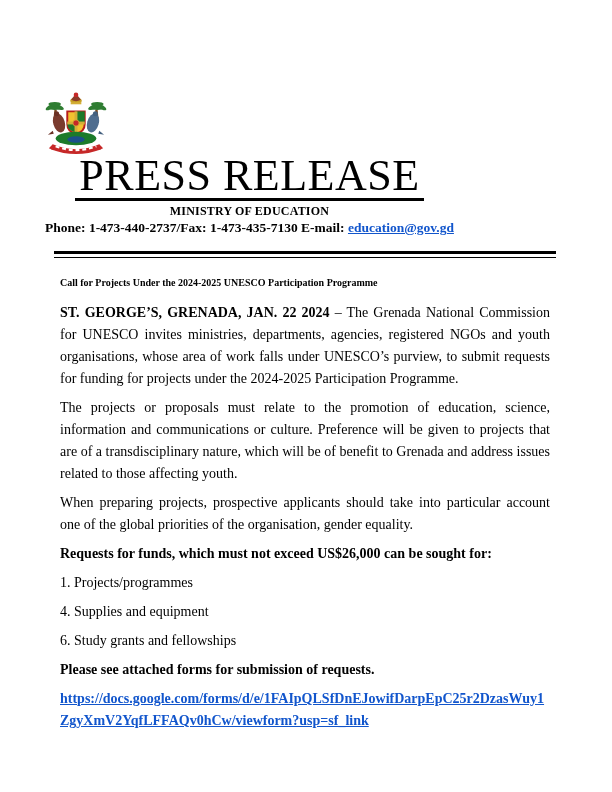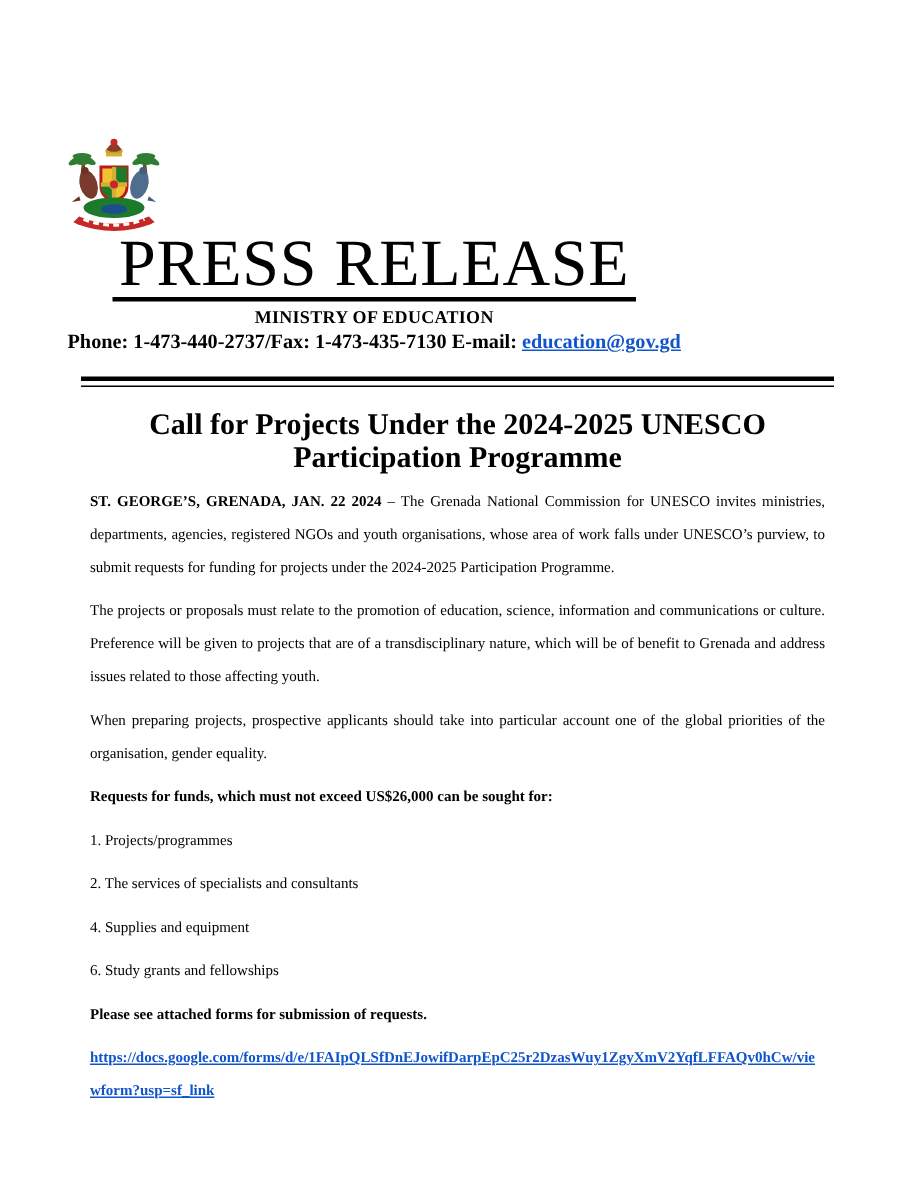--- a/index.html
+++ b/index.html
@@ -35,28 +35,28 @@
   .link { color: #1155CC; text-decoration: underline; cursor: pointer; }
   
   .divider {
     margin: 15px -6px 0 -6px;
     height: 3px;
     border-top: 3px solid #000;
     border-bottom: 1px solid #000;
   }
   
   .headline {
-    font-size: 20px;
+    font-size: 10px;
     font-weight: 700;
-    text-align: center;
+    text-align: left;
     margin: 14px 0 8px 0;
     line-height: 22px;
   }
   .para {
-    font-size: 10px;
+    font-size: 14px;
     line-height: 22px;
     text-align: justify;
     margin: 0 0 7px 0;
   }
   .bold { font-weight: 700; }
   .link-para a { font-weight: 700; word-break: break-all; }
 </style>
 </head>
 <body>
 
@@ -136,21 +136,20 @@
 
     <p class="para"><strong>ST. GEORGE’S, GRENADA, JAN. 22 2024</strong><span> – The Grenada National Commission for UNESCO invites ministries, departments, agencies, registered NGOs and youth organisations, whose area of work falls under UNESCO’s purview, to submit requests for funding for projects under the 2024-2025 Participation Programme.</span></p>
 
     <p class="para">The projects or proposals must relate to the promotion of education, science, information and communications or culture. Preference will be given to projects that are of a transdisciplinary nature, which will be of benefit to Grenada and address issues related to those affecting youth.</p>
 
     <p class="para">When preparing projects, prospective applicants should take into particular account one of the global priorities of the organisation, gender equality.</p>
 
     <p class="para bold">Requests for funds, which must not exceed US$26,000 can be sought for:</p>
 
     <p class="para">1. Projects/programmes</p>
-    <p class="para">2. The services of specialists and consultants</p>
     <p class="para">4. Supplies and equipment</p>
     <p class="para">6. Study grants and fellowships</p>
 
     <p class="para bold">Please see attached forms for submission of requests.</p>
 
     <p class="para link-para"><a class="link">https://docs.google.com/forms/d/e/1FAIpQLSfDnEJowifDarpEpC25r2DzasWuy1ZgyXmV2YqfLFFAQv0hCw/viewform?usp=sf_link</a></p>
   </main>
 
 </div>
 

